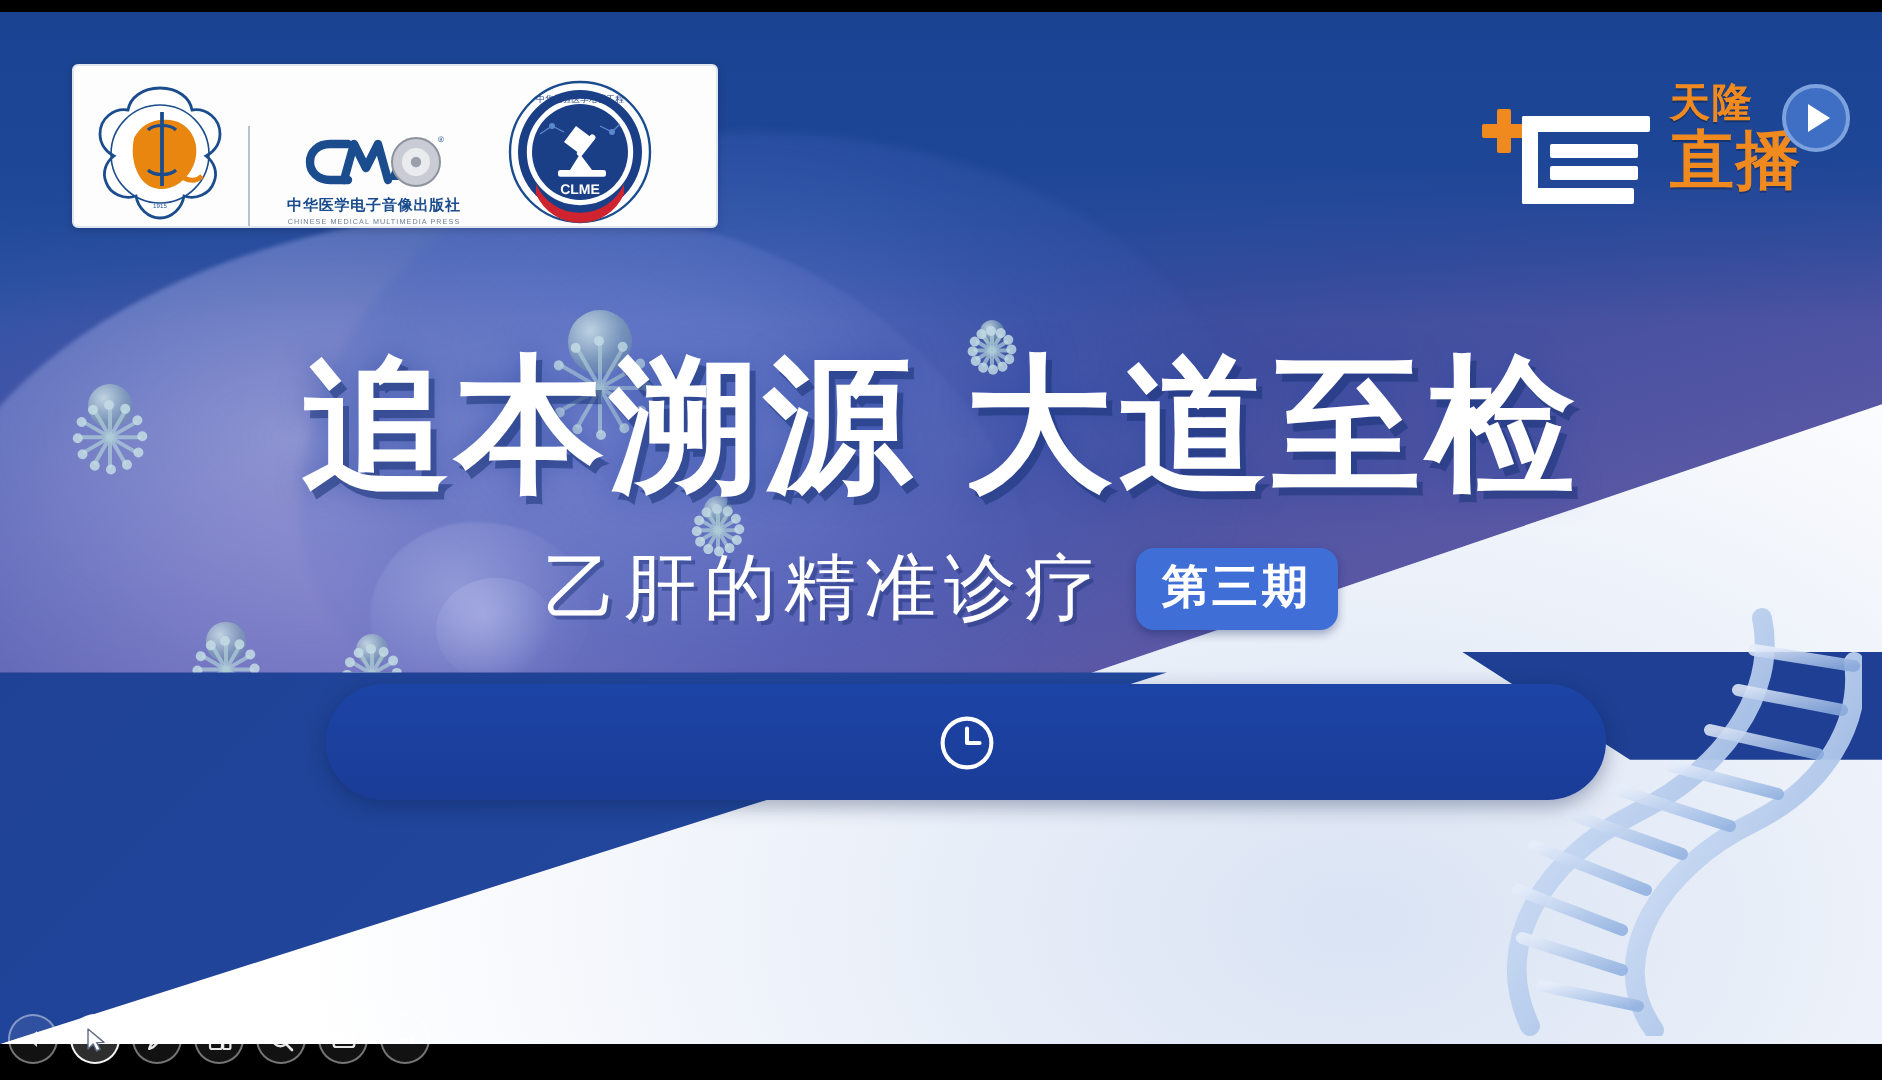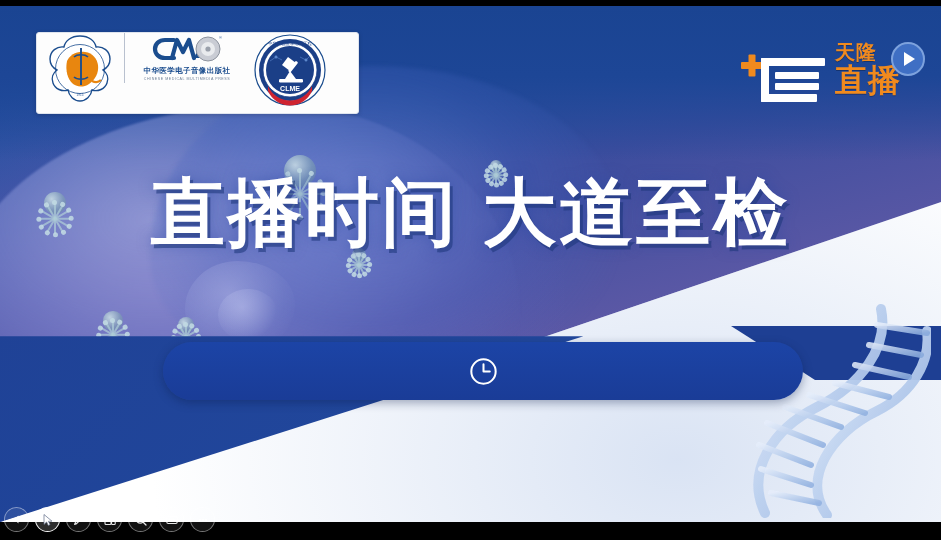--- a/index.html
+++ b/index.html
@@ -126,21 +126,21 @@
     opacity:.95;
   }
 
   
   .logo-panel {
     position:absolute; left:36px; top:26px;
     width:323px; height:82px;
     background:#fdfdfd;
     border:1px solid #dfe4ee;
     border-radius:3px;
-    display:flex; align-items:flex-start;
+    display:flex; align-items:flex-end;
     padding:0 6px;
     box-shadow:0 1px 4px rgba(0,0,0,.18);
   }
   .logo-cell { display:flex; align-items:center; justify-content:center; }
   .logo-cma-seal { width:74px; height:72px; }
   .logo-div {
     width:1px; height:50px;
     background:#b9c1cf;
     margin:0 7px;
   }
@@ -555,22 +555,26 @@
       </svg>
       <div class="brand-right">
         <div class="brand-line1">天隆</div>
         <div class="brand-line2">直播</div>
       </div>
       <div class="brand-play">
         <div class="tri"></div>
       </div>
     </div>
 
-    <div class="title-main">直播时间 大道至检</div>
-
+    <div class="title-main">追本溯源 大道至检</div>
+
+    <div class="title-sub-row">
+      <div class="title-sub">乙肝的精准诊疗</div>
+      <div class="badge-ep">第三期</div>
+    </div>
 
     <div class="time-banner">
       <svg class="clock-icon" viewBox="0 0 30 30">
         <circle cx="15" cy="15" r="12.6" fill="none" stroke="#ffffff" stroke-width="2.1"></circle>
         <path d="M15 7.5 V15 H21.5" fill="none" stroke="#ffffff" stroke-width="2.1" stroke-linecap="round" stroke-linejoin="round"></path>
       </svg>
     </div>
 
   </div>
 

